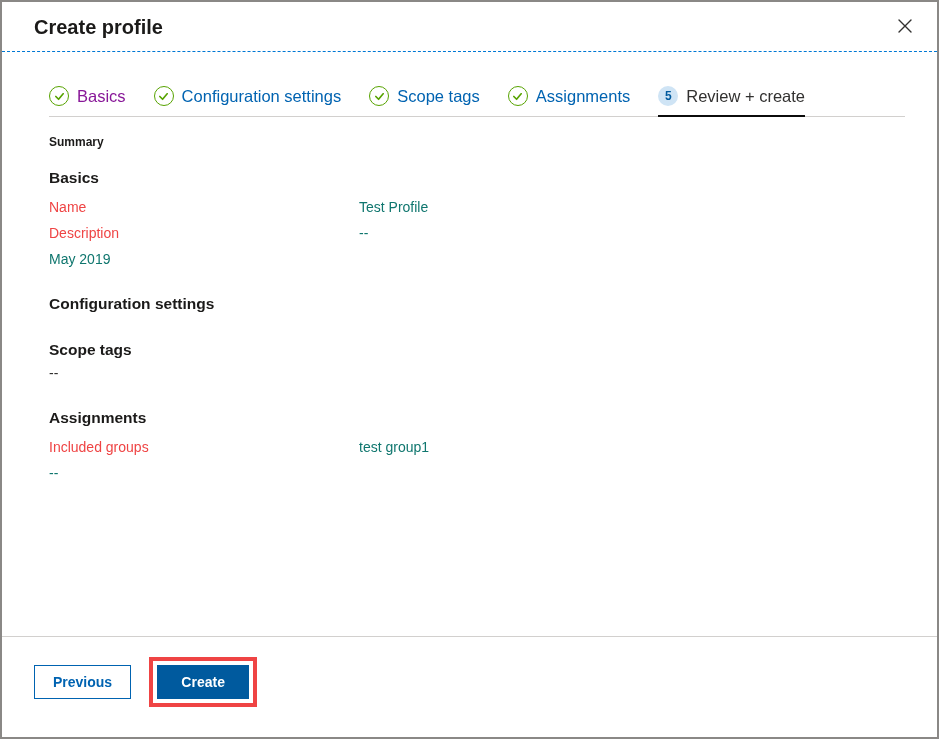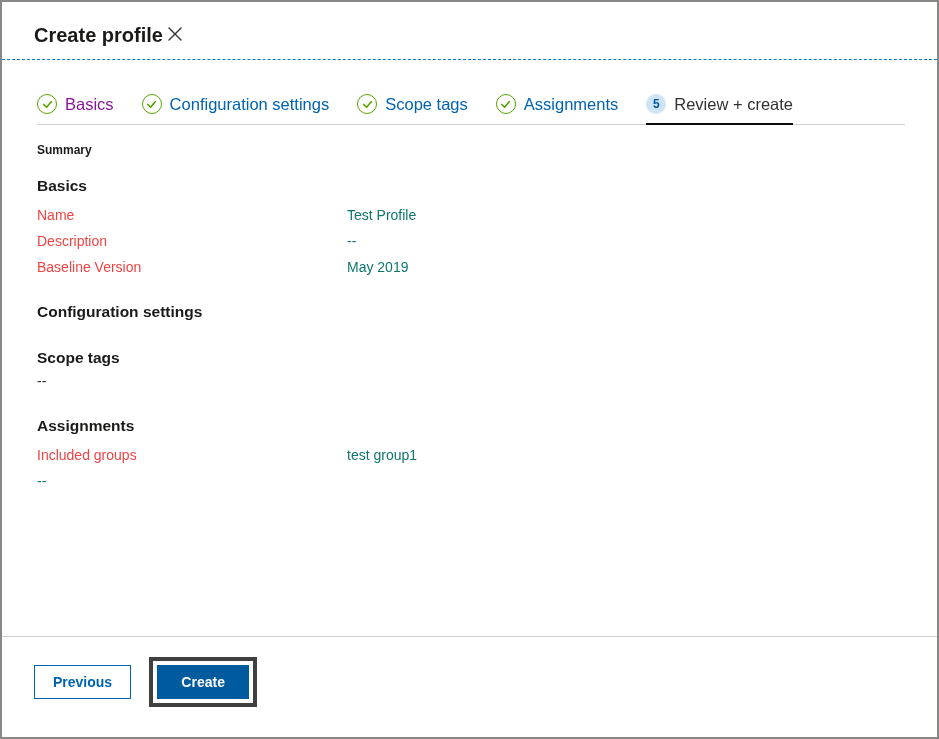--- a/index.html
+++ b/index.html
@@ -13,43 +13,44 @@
   .panel {
     width: 939px;
     height: 739px;
     border: 2px solid #8a8886;
     position: relative;
     display: flex;
     flex-direction: column;
   }
   .header {
     display: flex;
-    align-items: center;
-    padding: 20px 20px 10px 32px;
+    justify-content: space-between;
+    align-items: center;
+    padding: 12px 20px 10px 32px;
   }
   .header h1 {
     font-size: 20px;
     font-weight: 600;
     margin: 0;
     color: #1b1a19;
   }
   .close-btn {
     font-size: 18px;
     line-height: 1;
     cursor: pointer;
     padding: 4px;
     color: #323130;
   }
   .dashed-separator {
     border: none;
     border-top: 1px dashed #0078d4;
     margin: 0;
   }
   .content {
-    padding: 28px 32px 8px 35px;
+    padding: 28px 32px 8px 47px;
     flex: 1 1 auto;
     overflow: auto;
   }
   .tabs {
     display: flex;
     align-items: center;
     border-bottom: 1px solid #d2d0ce;
     margin-bottom: 18px;
     gap: 28px;
     flex-wrap: wrap;
@@ -143,21 +144,21 @@
     border: 1px solid #0063b1;
     font-weight: 600;
   }
   .btn-primary {
     background: #005a9e;
     color: #fff;
     border: none;
     font-weight: 600;
   }
   .highlight-box {
-    border: 4px solid #404040;
+    border: 4px solid #ef4444;
     padding: 4px;
     display: inline-flex;
   }
 </style>
 </head>
 <body>
 
 <div class="panel">
 
   <div class="header">
@@ -217,21 +218,20 @@
     <p class="sub-title" style="margin-top:20px">Basics</p>
     <div class="kv-row">
       <div class="kv-key">Name</div>
       <div class="kv-val">Test Profile</div>
     </div>
     <div class="kv-row">
       <div class="kv-key">Description</div>
       <div class="kv-val">--</div>
     </div>
     <div class="kv-row">
-      <div class="kv-key">Baseline Version</div>
       <div class="kv-val">May 2019</div>
     </div>
 
     <p class="sub-title">Configuration settings</p>
 
     <p class="sub-title">Scope tags</p>
     <div class="scope-empty">--</div>
 
     <p class="sub-title">Assignments</p>
     <div class="kv-row">

